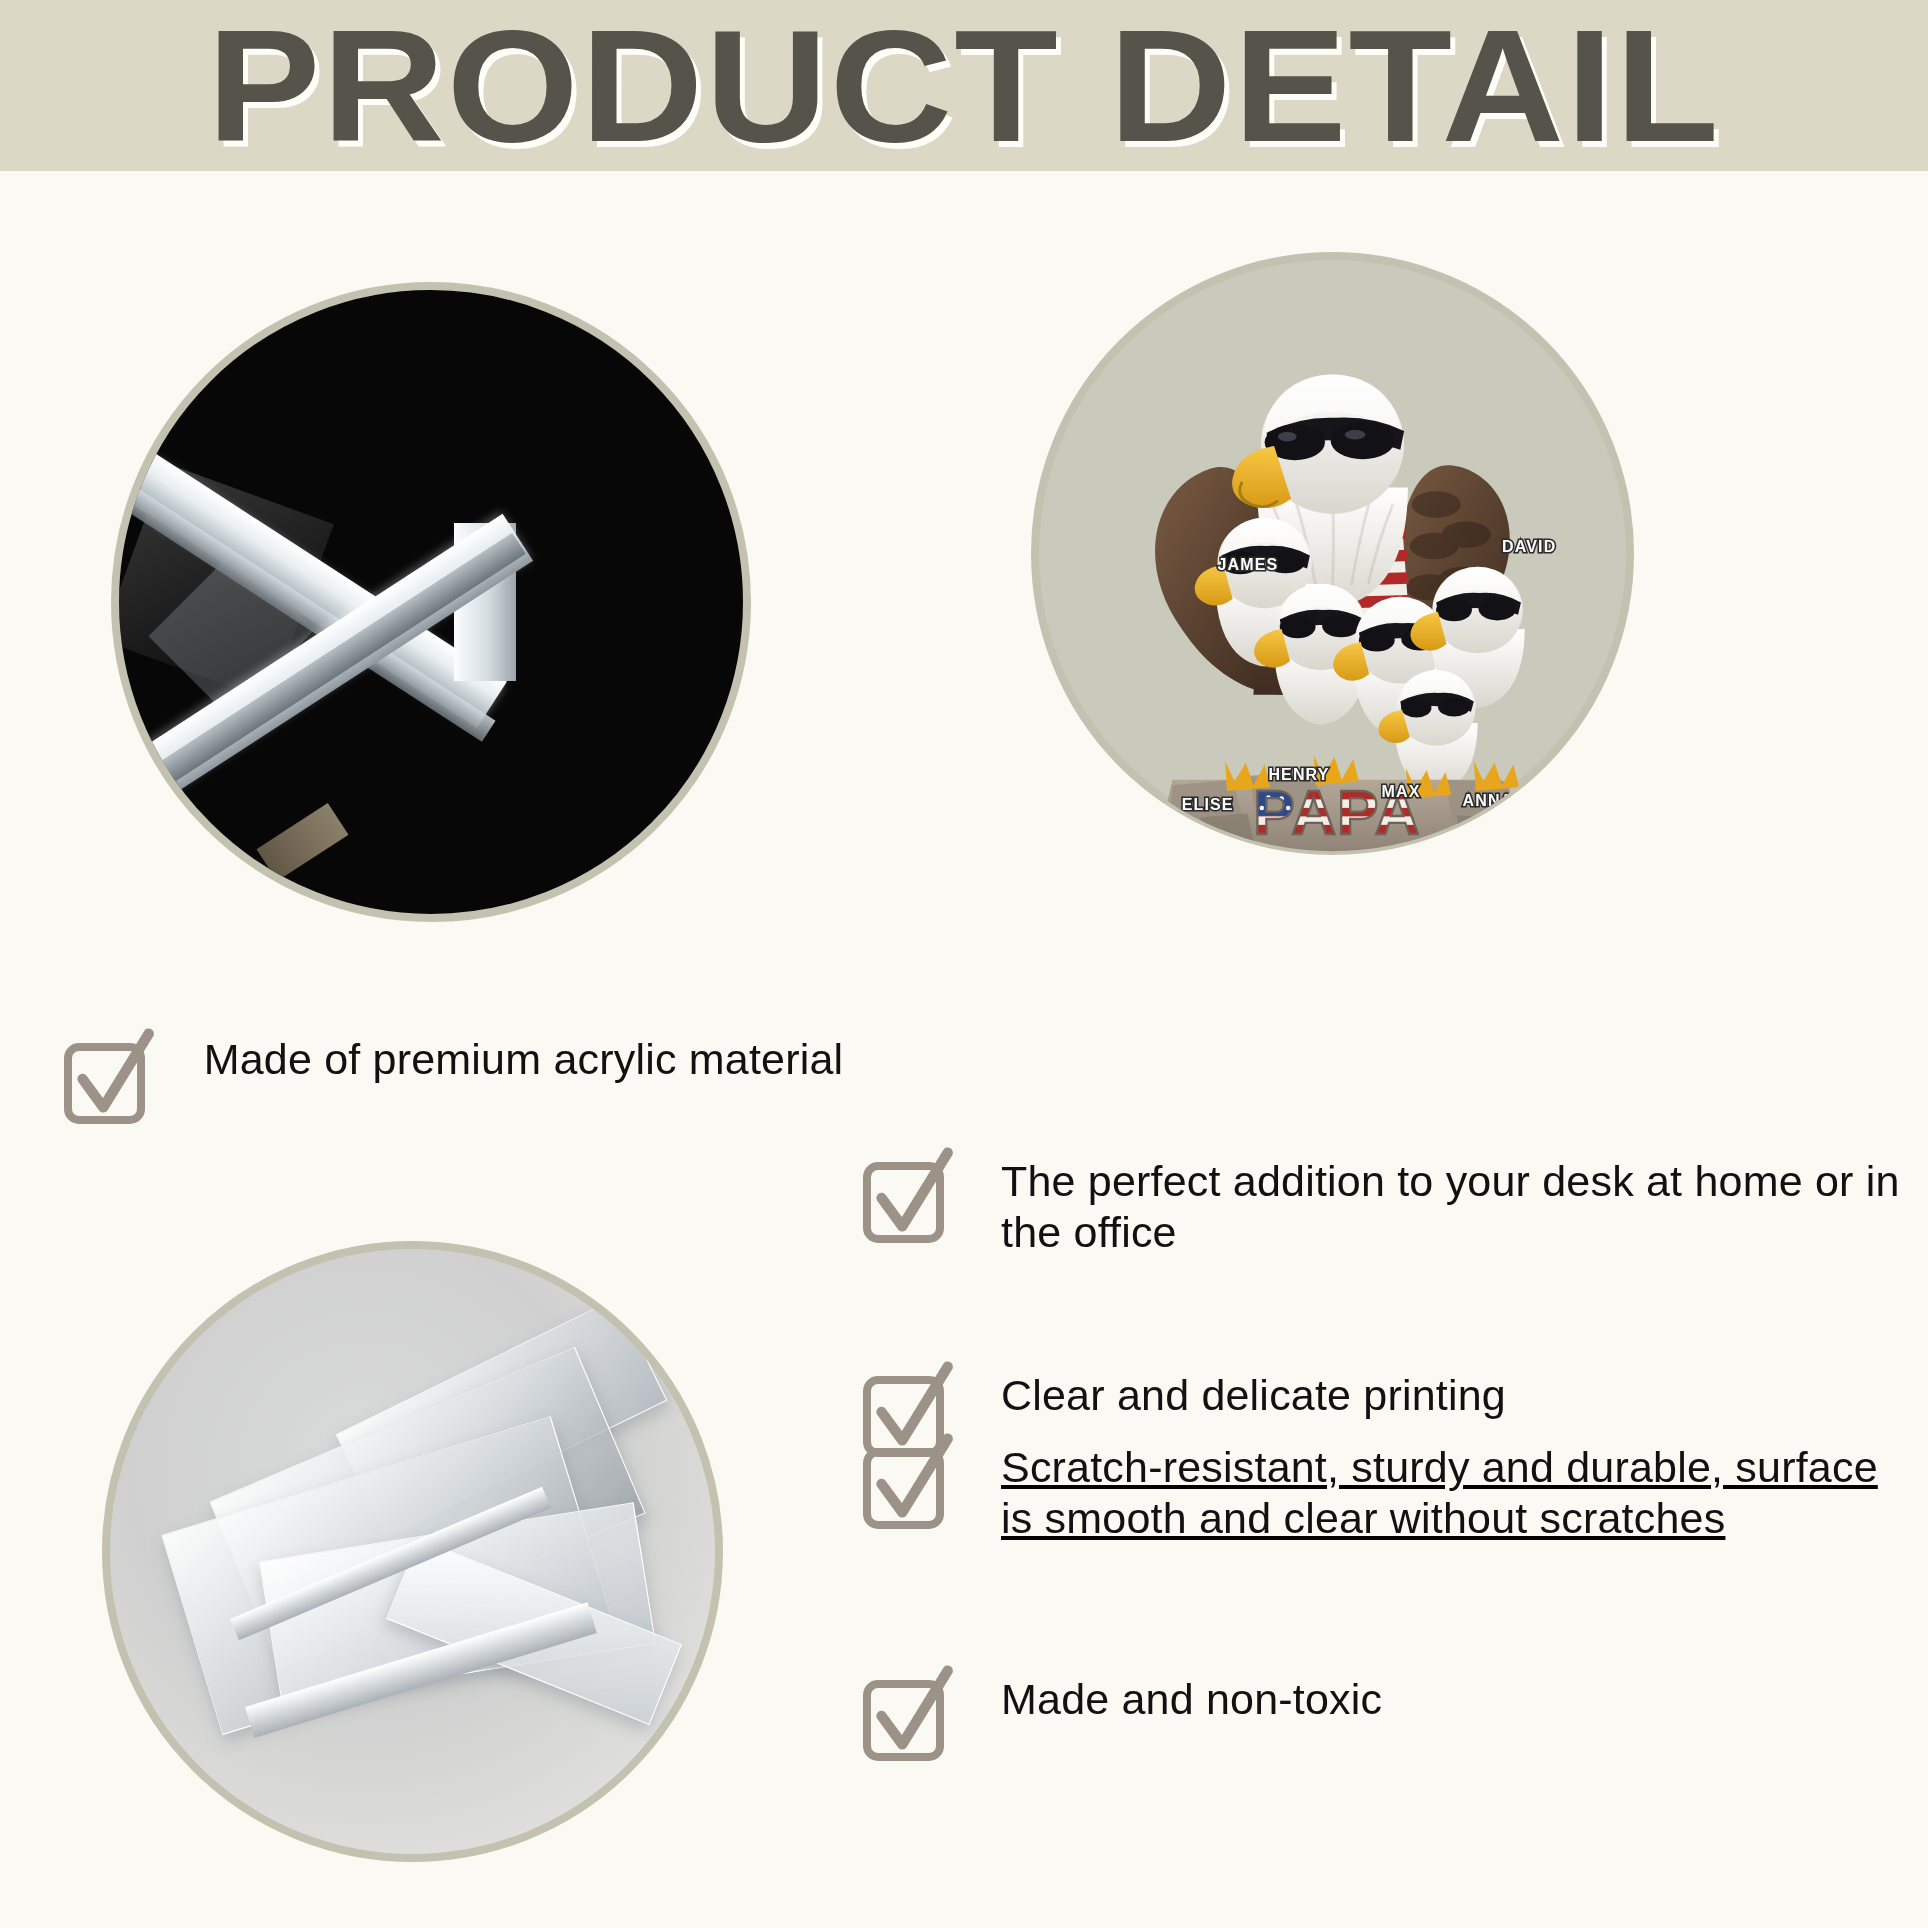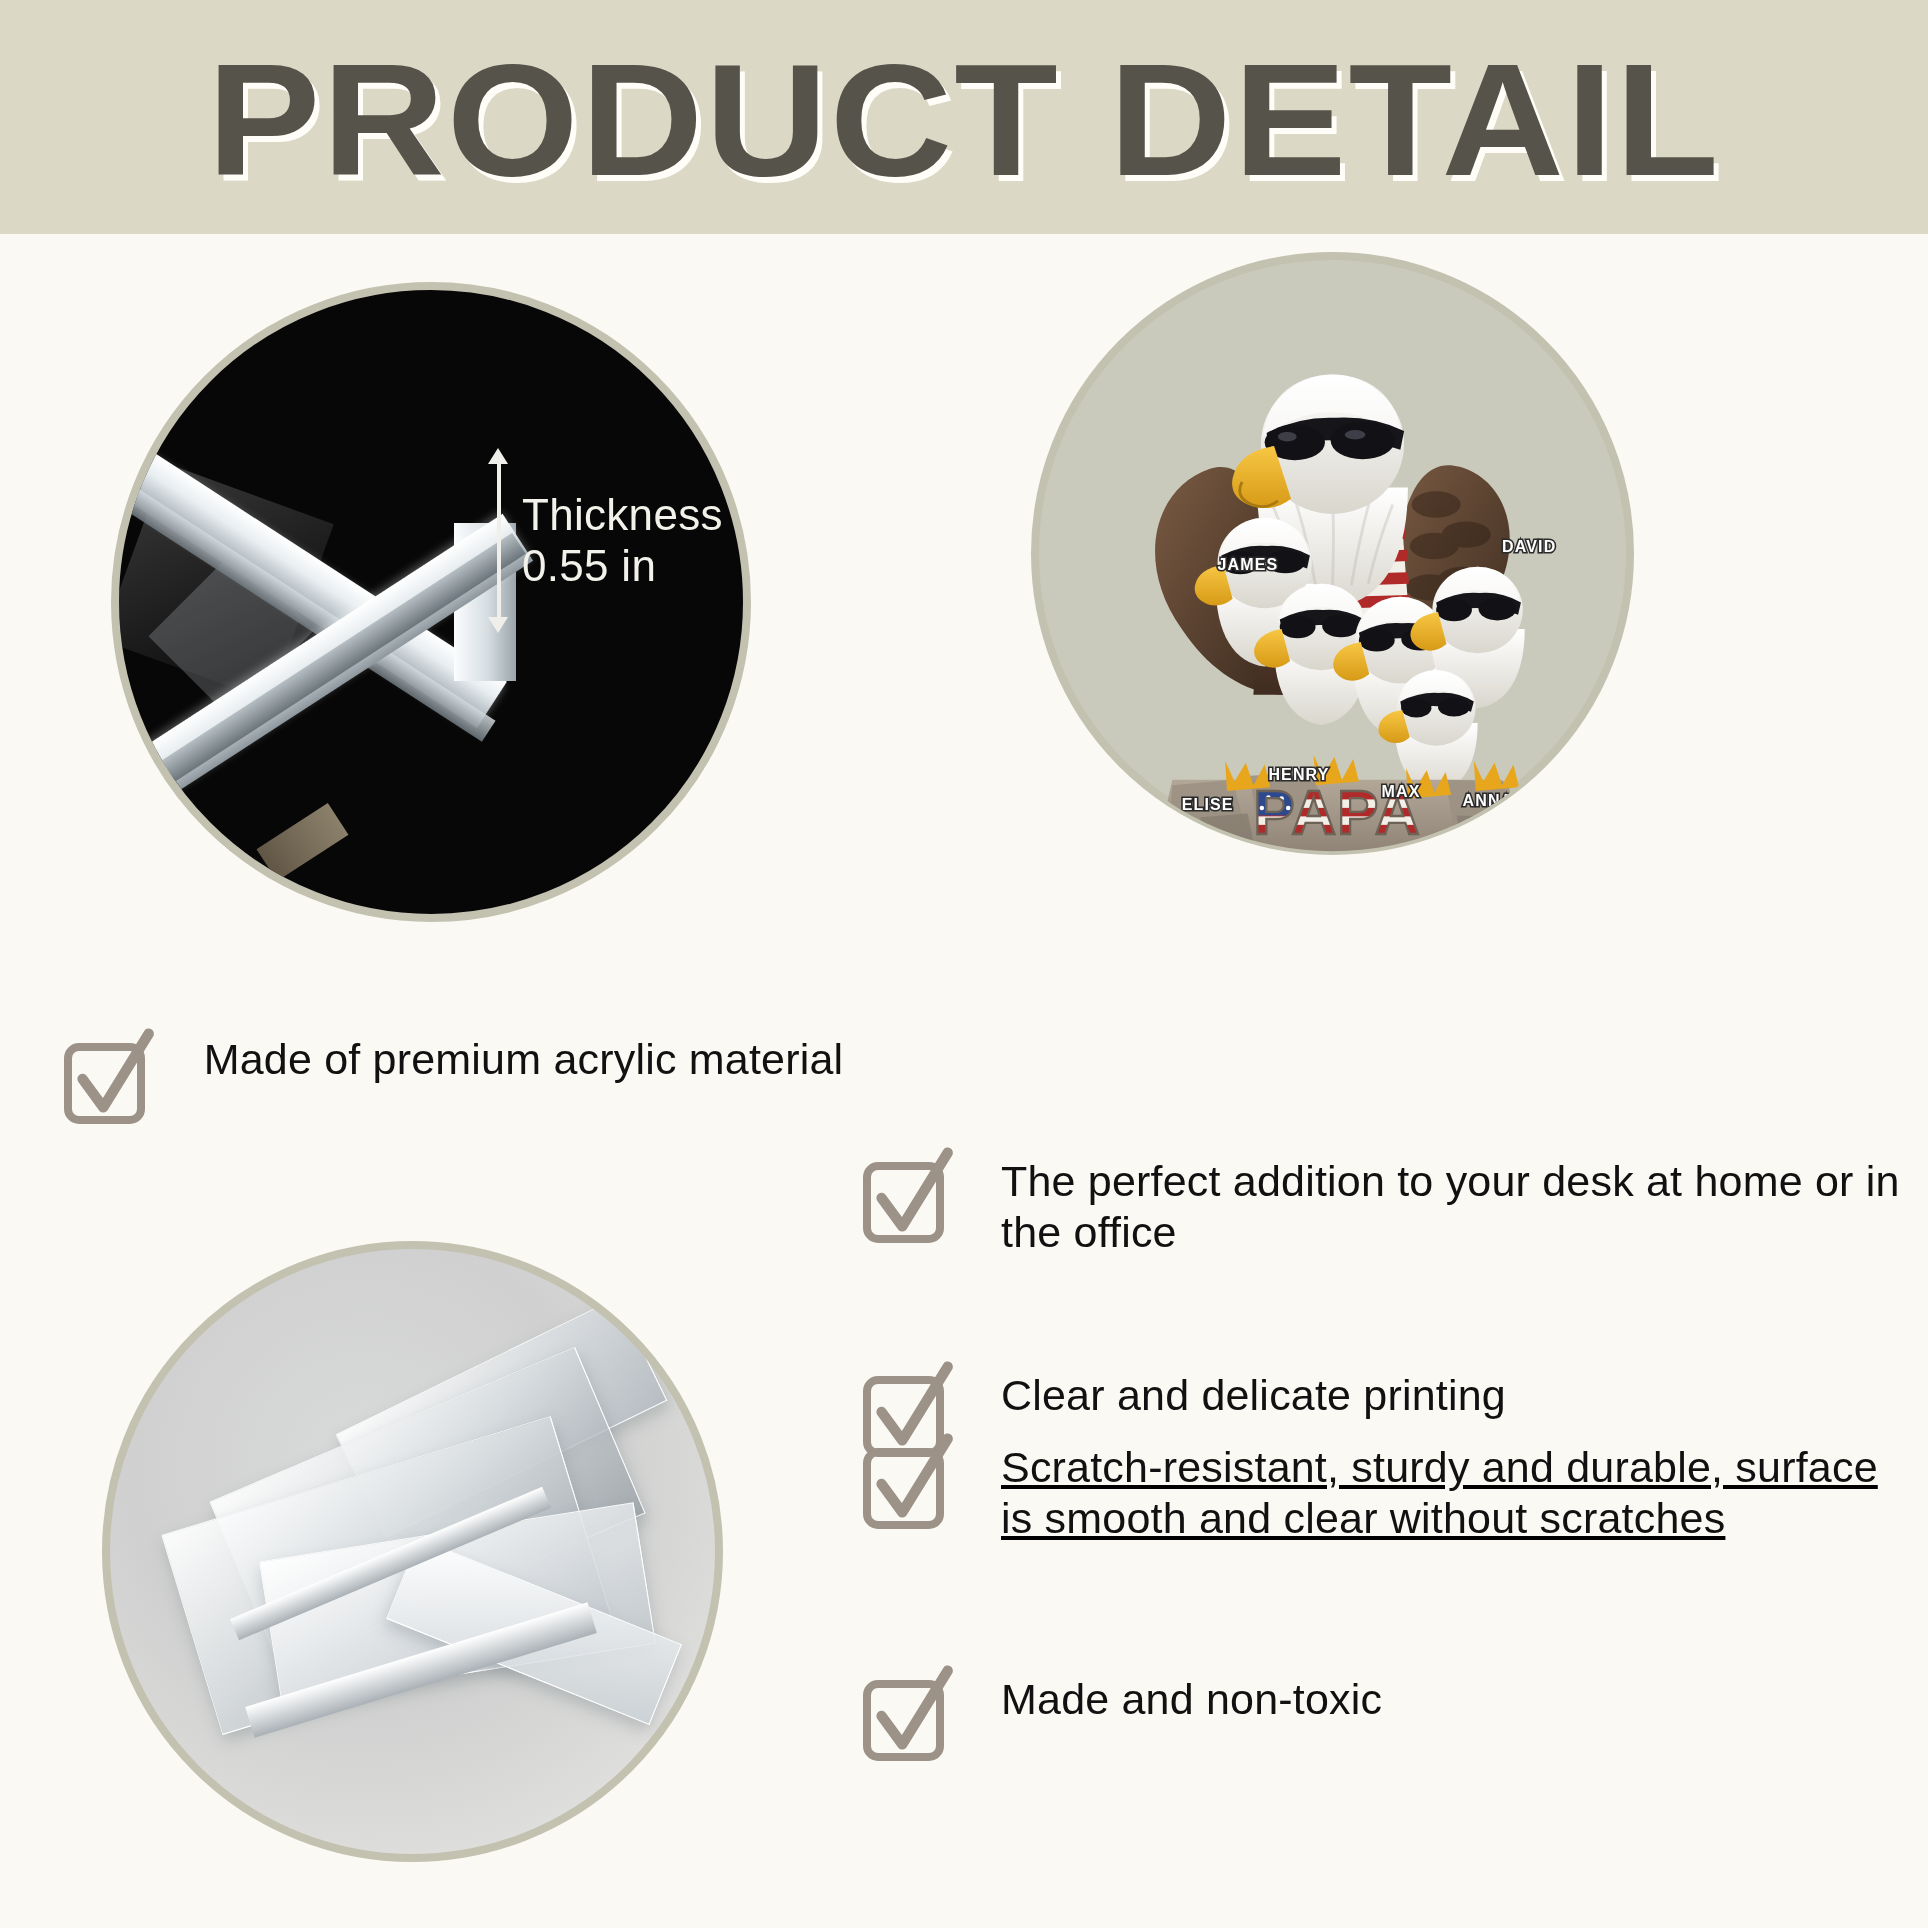--- a/index.html
+++ b/index.html
@@ -5,23 +5,23 @@
   html,body{margin:0;padding:0;}
   body{
     width:1928px;height:1928px;
     background:#FAF9F3;
     font-family:"Liberation Sans", sans-serif;
     overflow:hidden;position:relative;
   }
 
   
   .header-band{
-    position:absolute;left:0;top:0;width:1928px;height:234px;
+    position:absolute;left:0;top:0;width:1928px;height:171px;
     background:#DCD8C6;
-    display:flex;align-items:center;justify-content:center;
+    display:flex;justify-content:center;
   }
   .header-title{
     font-size:160px;font-weight:bold;
     color:#56534A;
     letter-spacing:1.9px;
     transform:scaleX(1.06);
     text-shadow:4.7px 5.6px 0 #FFFDF8;
     white-space:nowrap;
     line-height:1;
     margin-top:5.6px;
@@ -184,31 +184,20 @@
     <div class="acr-ghost"></div>
     <div class="acr-ghost2"></div>
     <div class="acr-bar acr-top"></div>
     <div class="acr-bar acr-top2"></div>
     <div class="acr-bar acr-face"></div>
     <div class="acr-bar acr-bot"></div>
     <div class="acr-bar acr-bot2"></div>
     <div class="acr-warm"></div>
   </div>
 
-  <div class="thickness-callout">
-    <div class="arrow-vert">
-      <div class="head-up"></div>
-      <div class="shaft"></div>
-      <div class="head-dn"></div>
-    </div>
-    <div class="thickness-text">
-      <div>Thickness</div>
-      <div>0.55 in</div>
-    </div>
-  </div>
 </div>
 
 <div class="circle" id="circle-eagle"></div>
 
 <div class="eagle-stage">
   <svg width="603" height="603" viewBox="0 0 640 640" style="overflow:visible">
     <defs>
       <clipPath id="eagleClip">
           <circle cx="320" cy="320" r="316"></circle>
         </clipPath>

